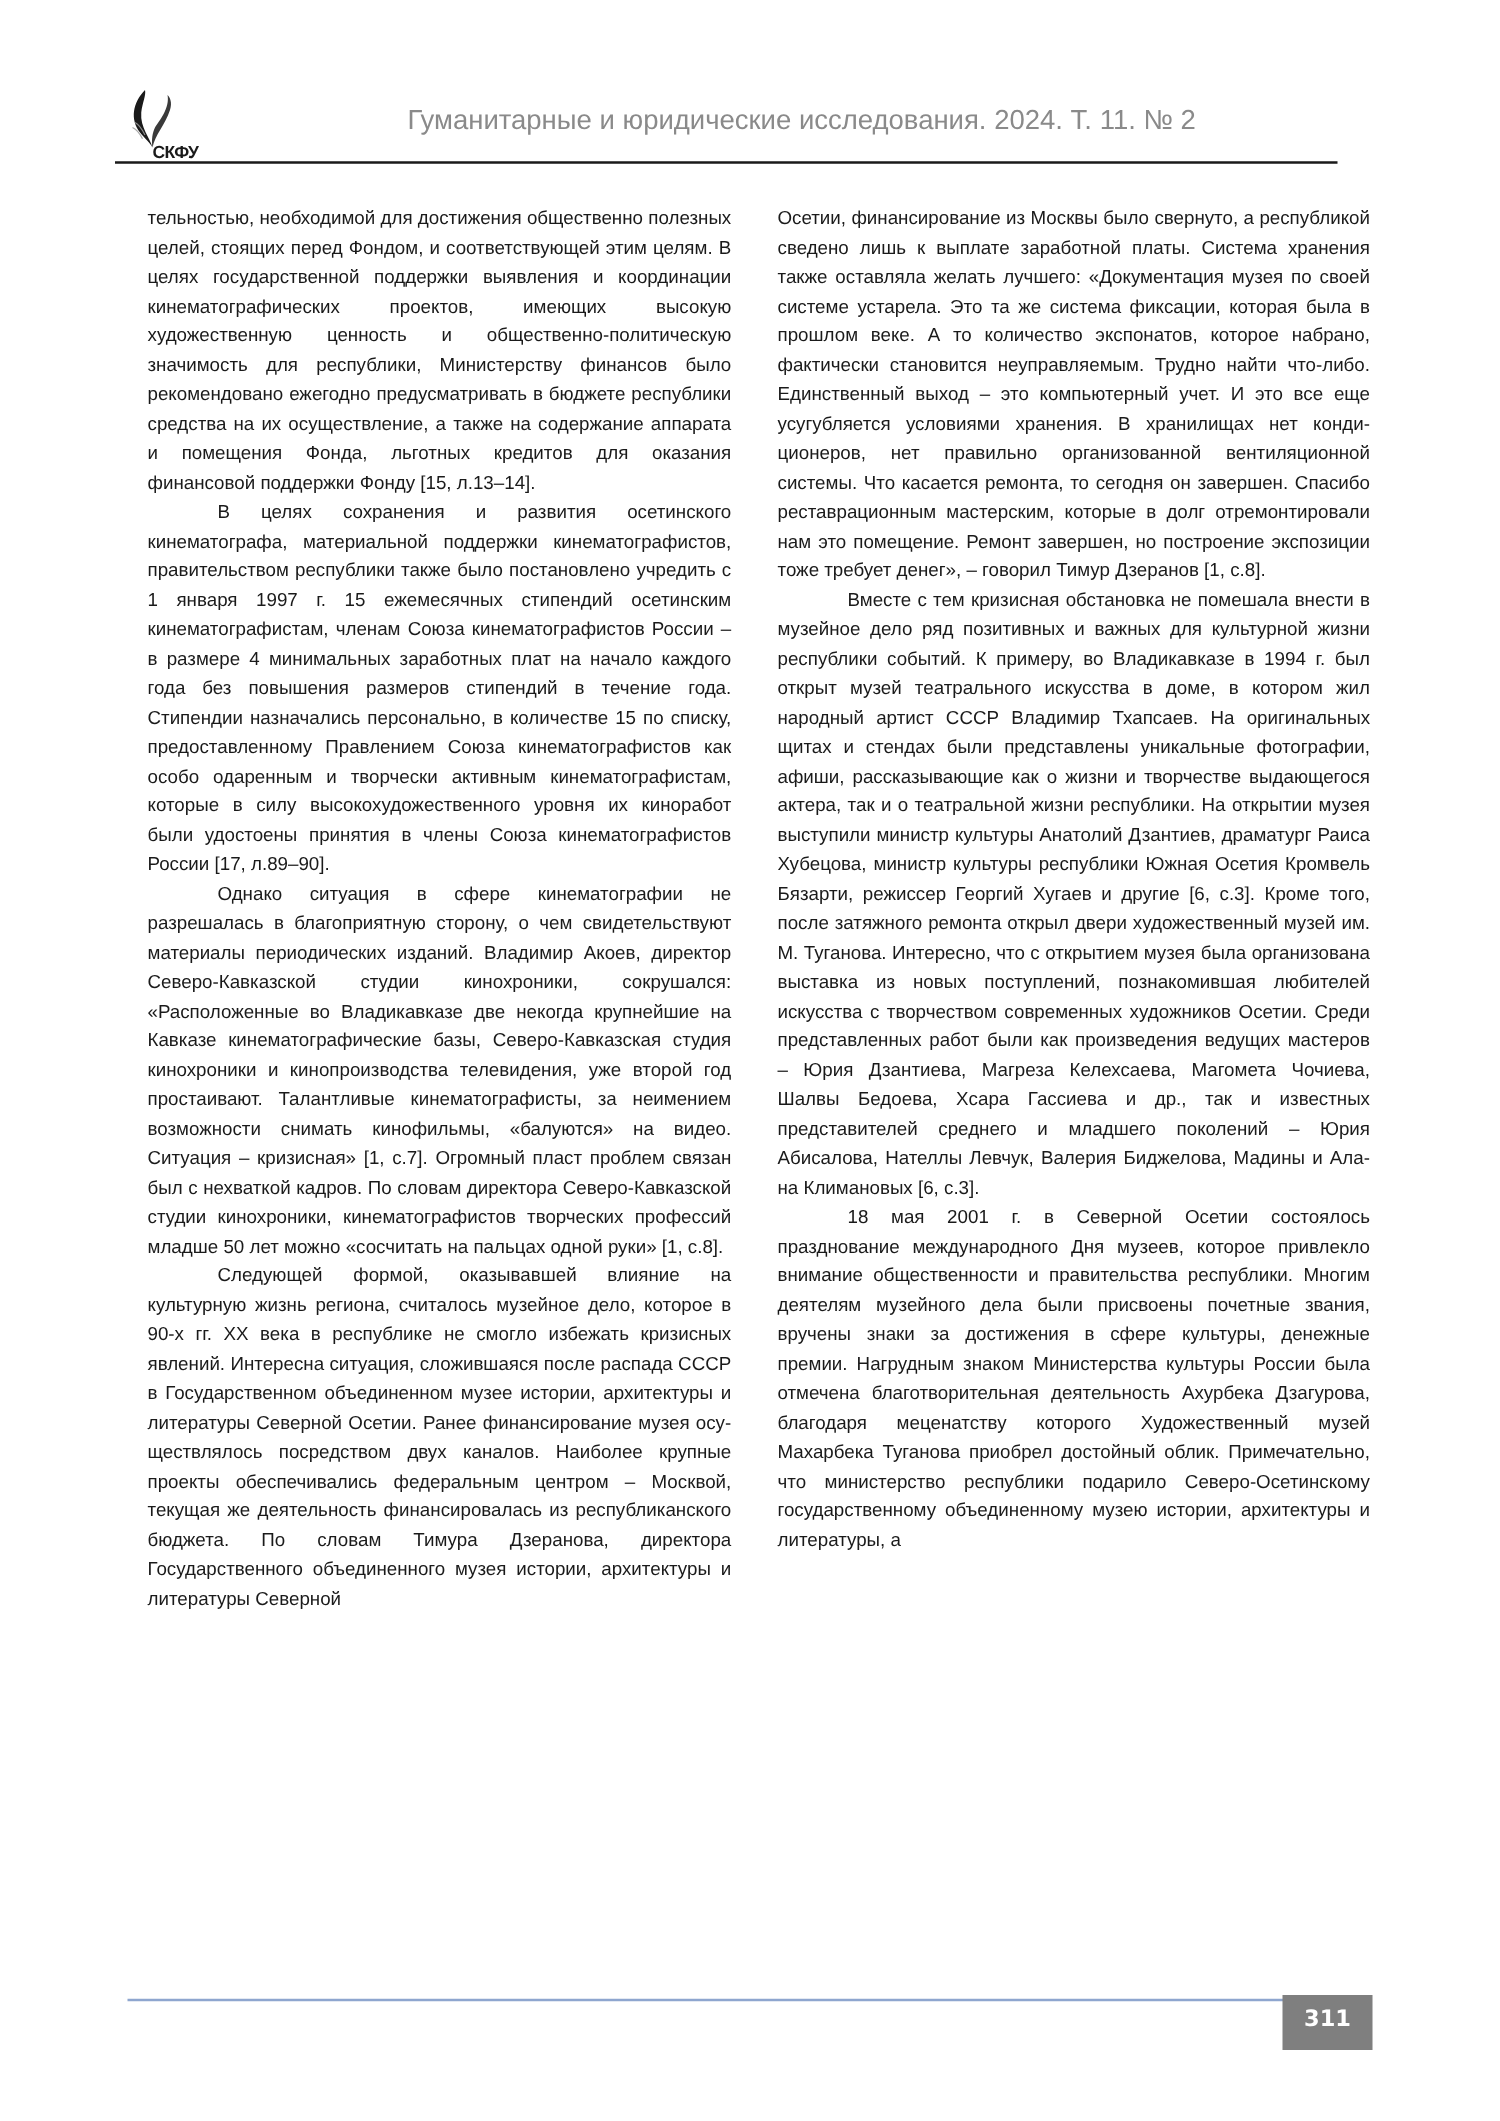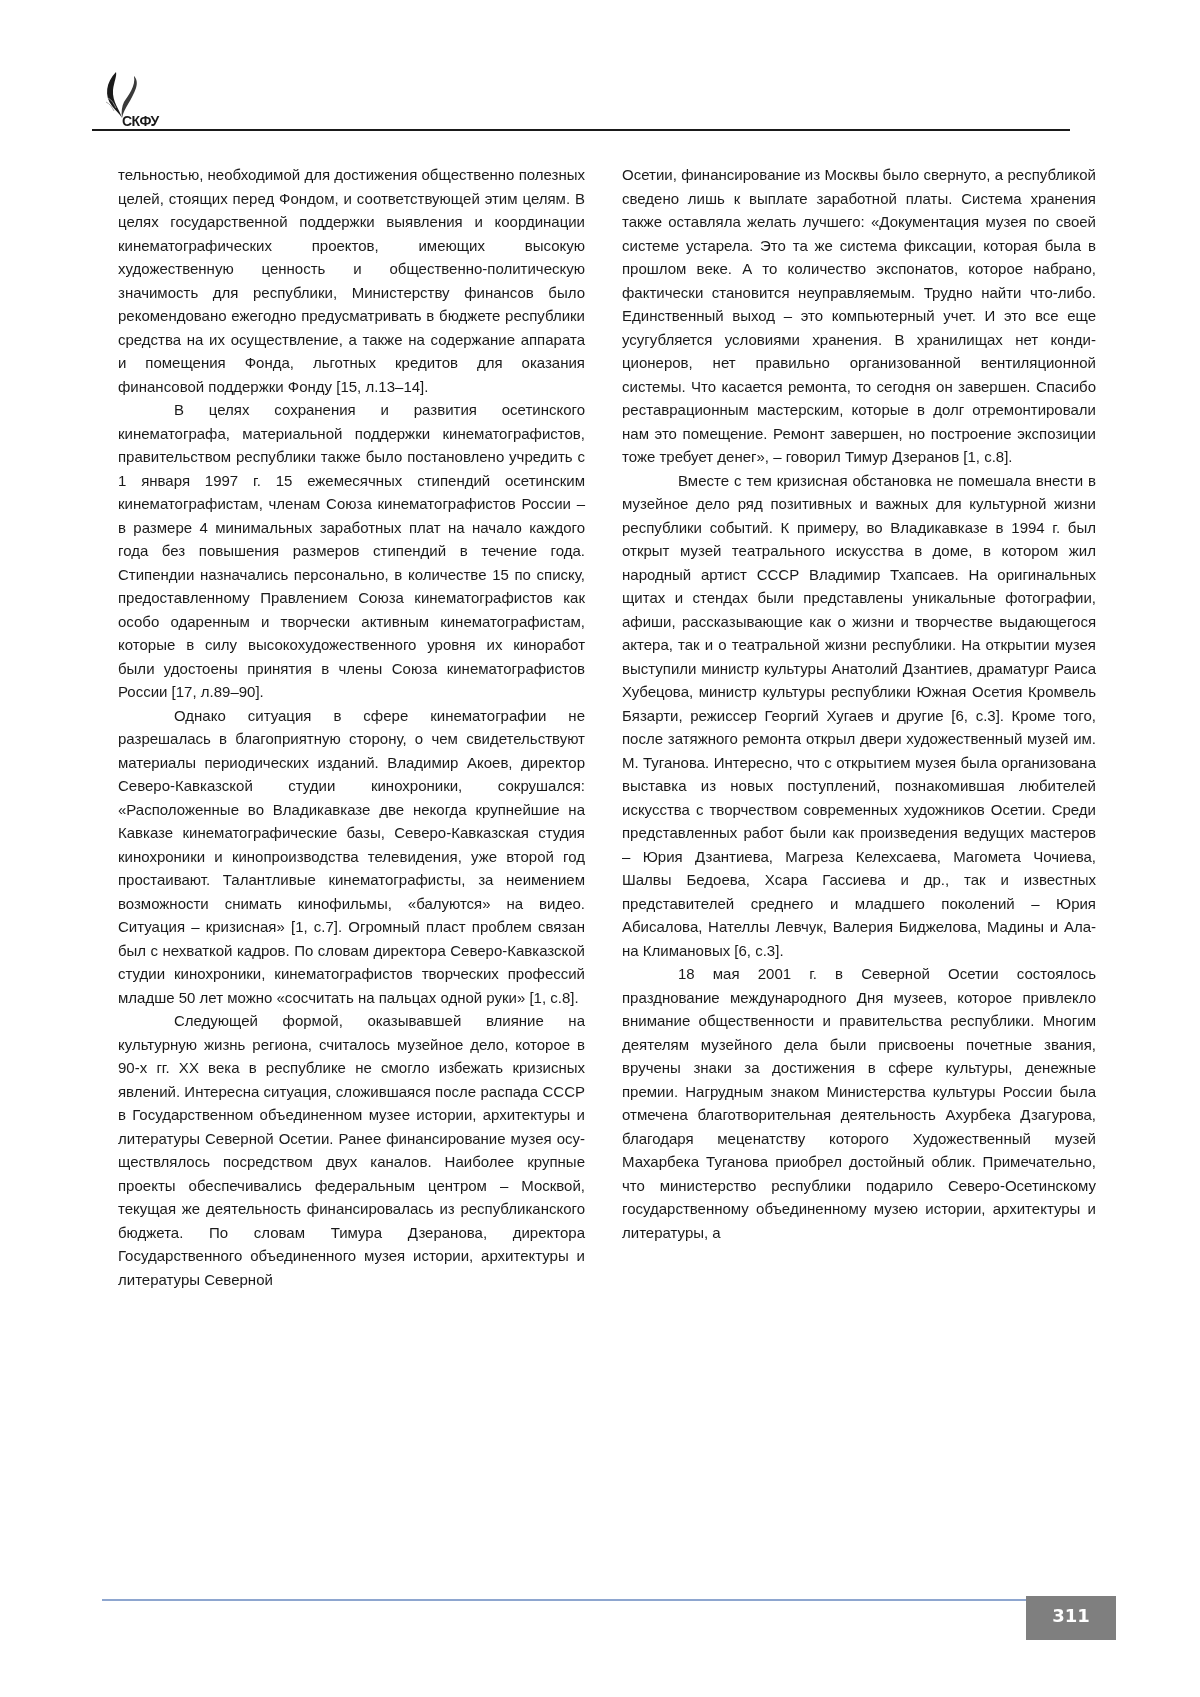--- a/index.html
+++ b/index.html
@@ -84,21 +84,21 @@
       left: 102px;
       top: 1599px;
       width: 933px;
       height: 2px;
       background: #8ea6cf;
     }
     .page-num {
       position: absolute;
       left: 1026px;
       top: 1596px;
-      width: 90px;
+      width: 72px;
       height: 44px;
       background: #7f7f7f;
       color: #ffffff;
       font-family: "DejaVu Sans", sans-serif;
       font-weight: bold;
       font-size: 18px;
       line-height: 40px;
       text-align: center;
     }
   </style>
@@ -108,20 +108,21 @@
 <div class="header">
   <div class="logo">
     <svg width="40" height="50" viewBox="0 0 40 50">
       <path d="M14 2 C4 12, 2 26, 10 36 C14 41, 18 44, 20 48 C18 40, 10 32, 11 20 C12 12, 15 6, 14 2 Z" fill="#1a1a1a"></path>
       <path d="M20 48 C22 38, 30 30, 34 18 C36 12, 34 8, 32 6 C34 16, 26 26, 22 32 C20 36, 19 42, 20 48 Z" fill="#3a3a3a"></path>
       <path d="M6 28 C10 30, 12 34, 14 38" stroke="#888" stroke-width="1" fill="none"></path>
       <path d="M4 32 C8 34, 10 37, 12 41" stroke="#aaa" stroke-width="1" fill="none"></path>
     </svg>
     <span class="logo-text">СКФУ</span>
   </div>
+  <div class="journal-title">Гуманитарные и юридические исследования. 2024. Т. 11. № 2</div>
 </div>
 <div class="header-rule"></div>
 
 <div class="column col-left">
   <p>тельностью, необходимой для достижения обще­ственно полезных целей, стоящих перед Фондом, и соответствующей этим целям. В целях государ­ственной поддержки выявления и координации кинематографических проектов, имеющих высокую художественную ценность и общественно-политическую значимость для республики, Мини­стерству финансов было рекомендовано ежегодно предусматривать в бюджете республики средства на их осуществление, а также на содержание ап­парата и помещения Фонда, льготных кредитов для оказания финансовой поддержки Фонду [15, л.13–14].</p>
   <p class="indent">В целях сохранения и развития осетинско­го кинематографа, материальной поддержки ки­нематографистов, правительством республики также было постановлено учредить с 1 января 1997 г. 15 ежемесячных стипендий осетинским кинематографистам, членам Союза кинемато­графистов России – в размере 4 минимальных заработных плат на начало каждого года без повышения размеров стипендий в течение года. Стипендии назначались персонально, в количе­стве 15 по списку, предоставленному Правлени­ем Союза кинематографистов как особо одарен­ным и творчески активным кинематографистам, которые в силу высокохудожественного уровня их киноработ были удостоены принятия в члены Союза кинематографистов России [17, л.89–90].</p>
   <p class="indent">Однако ситуация в сфере кинематографии не разрешалась в благоприятную сторону, о чем свидетельствуют материалы периодических изда­ний. Владимир Акоев, директор Северо-Кавказской студии кинохроники, сокрушался: «Расположенные во Владикавказе две некогда крупнейшие на Кавказе кинематографические ба­зы, Северо-Кавказская студия кинохроники и кино­производства телевидения, уже второй год про­стаивают. Талантливые кинематографисты, за неимением возможности снимать кинофильмы, «балуются» на видео. Ситуация – кризисная» [1, с.7]. Огромный пласт проблем связан был с не­хваткой кадров. По словам директора Северо-Кавказской студии кинохроники, кинематографи­стов творческих профессий младше 50 лет можно «сосчитать на пальцах одной руки» [1, с.8].</p>
   <p class="indent">Следующей формой, оказывавшей влия­ние на культурную жизнь региона, считалось му­зейное дело, которое в 90-х гг. XX века в рес­публике не смогло избежать кризисных явлений. Интересна ситуация, сложившаяся после распа­да СССР в Государственном объединенном му­зее истории, архитектуры и литературы Север­ной Осетии. Ранее финансирование музея осу­ществлялось посредством двух каналов. Наибо­лее крупные проекты обеспечивались феде­ральным центром – Москвой, текущая же дея­тельность финансировалась из республиканско­го бюджета. По словам Тимура Дзеранова, ди­ректора Государственного объединенного музея истории, архитектуры и литературы Северной</p>
 </div>
 

